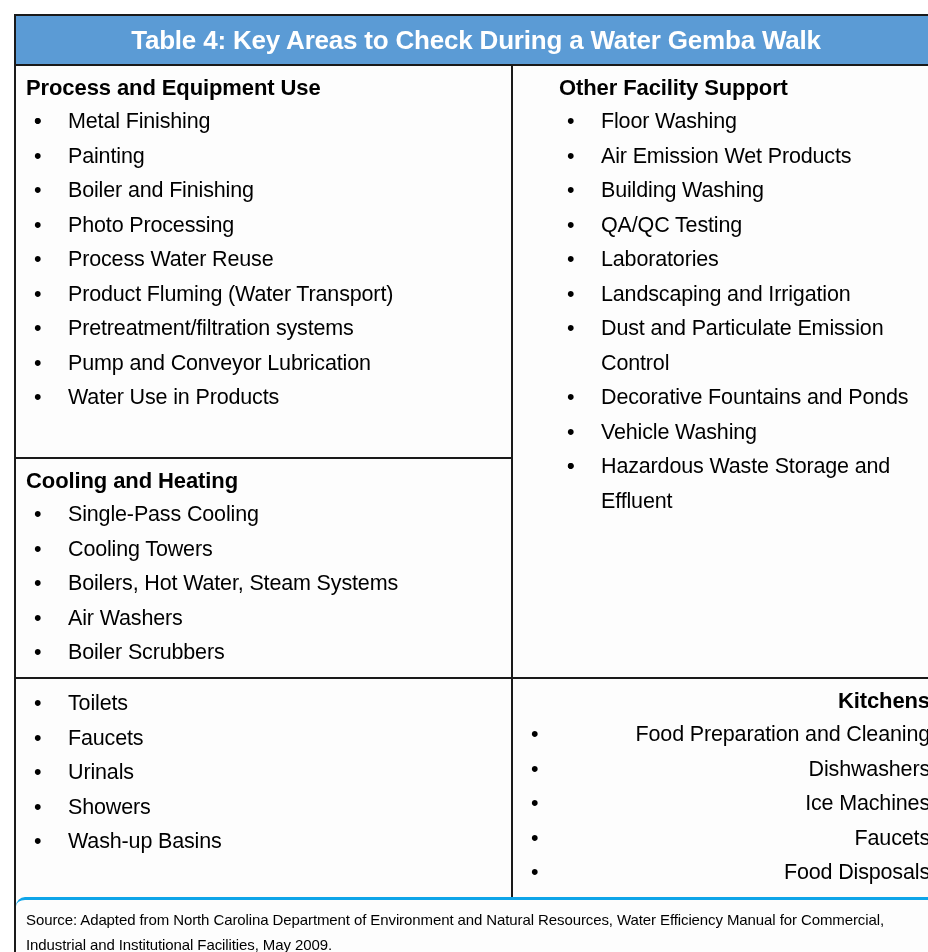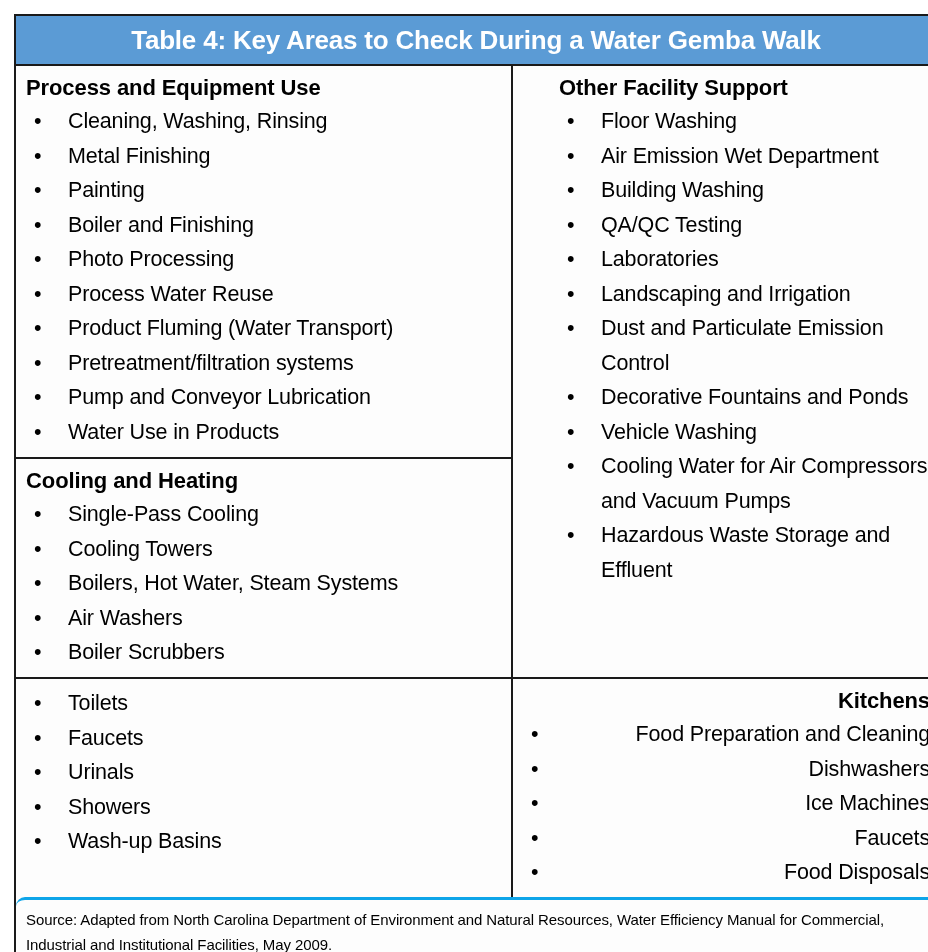--- a/index.html
+++ b/index.html
@@ -138,21 +138,21 @@
     <span class="title">Table 4: Key Areas to Check During a Water Gemba Walk</span>
   </div>
 
   <div class="body-grid">
 
     <div class="col-left">
 
       <div class="cell cell-process with-rule">
         <div class="cell-title">Process and Equipment Use</div>
         <ul class="items">
-          <li><span class="bullet">•</span><span>Cleaning, Washing, Rinsing</span></li>
+          <li><span class="bullet">•</span></li>
           <li><span class="bullet">•</span><span>Metal Finishing</span></li>
           <li><span class="bullet">•</span><span>Painting</span></li>
           <li><span class="bullet">•</span><span>Boiler and Finishing</span></li>
           <li><span class="bullet">•</span><span>Photo Processing</span></li>
           <li><span class="bullet">•</span><span>Process Water Reuse</span></li>
           <li><span class="bullet">•</span><span>Product Fluming (Water Transport)</span></li>
           <li><span class="bullet">•</span><span>Pretreatment/filtration systems</span></li>
           <li><span class="bullet">•</span><span>Pump and Conveyor Lubrication</span></li>
           <li><span class="bullet">•</span><span>Water Use in Products</span></li>
         </ul>
@@ -180,29 +180,29 @@
       </div>
 
     </div>
 
     <div class="col-right">
 
       <div class="cell cell-other with-rule">
         <div class="cell-title">Other Facility Support</div>
         <ul class="items">
           <li><span class="bullet">•</span><span>Floor Washing</span></li>
-          <li><span class="bullet">•</span><span>Air Emission Wet Department</span></li>
+          <li><span class="bullet">•</span><span>Air Emission Wet Products</span></li>
           <li><span class="bullet">•</span><span>Building Washing</span></li>
           <li><span class="bullet">•</span><span>QA/QC Testing</span></li>
           <li><span class="bullet">•</span><span>Laboratories</span></li>
           <li><span class="bullet">•</span><span>Landscaping and Irrigation</span></li>
           <li><span class="bullet">•</span><span>Dust and Particulate Emission Control</span></li>
           <li><span class="bullet">•</span><span>Decorative Fountains and Ponds</span></li>
           <li><span class="bullet">•</span><span>Vehicle Washing</span></li>
-          <li><span class="bullet">•</span><span>Cooling Water for Air Compressors and Vacuum Pumps</span></li>
+          <li><span class="bullet">•</span></li>
           <li><span class="bullet">•</span><span>Hazardous Waste Storage and Effluent</span></li>
         </ul>
       </div>
 
       <div class="cell cell-kitchens">
         <div class="cell-title">Kitchens</div>
         <ul class="items">
           <li><span class="bullet">•</span><span>Food Preparation and Cleaning</span></li>
           <li><span class="bullet">•</span><span>Dishwashers</span></li>
           <li><span class="bullet">•</span><span>Ice Machines</span></li>

